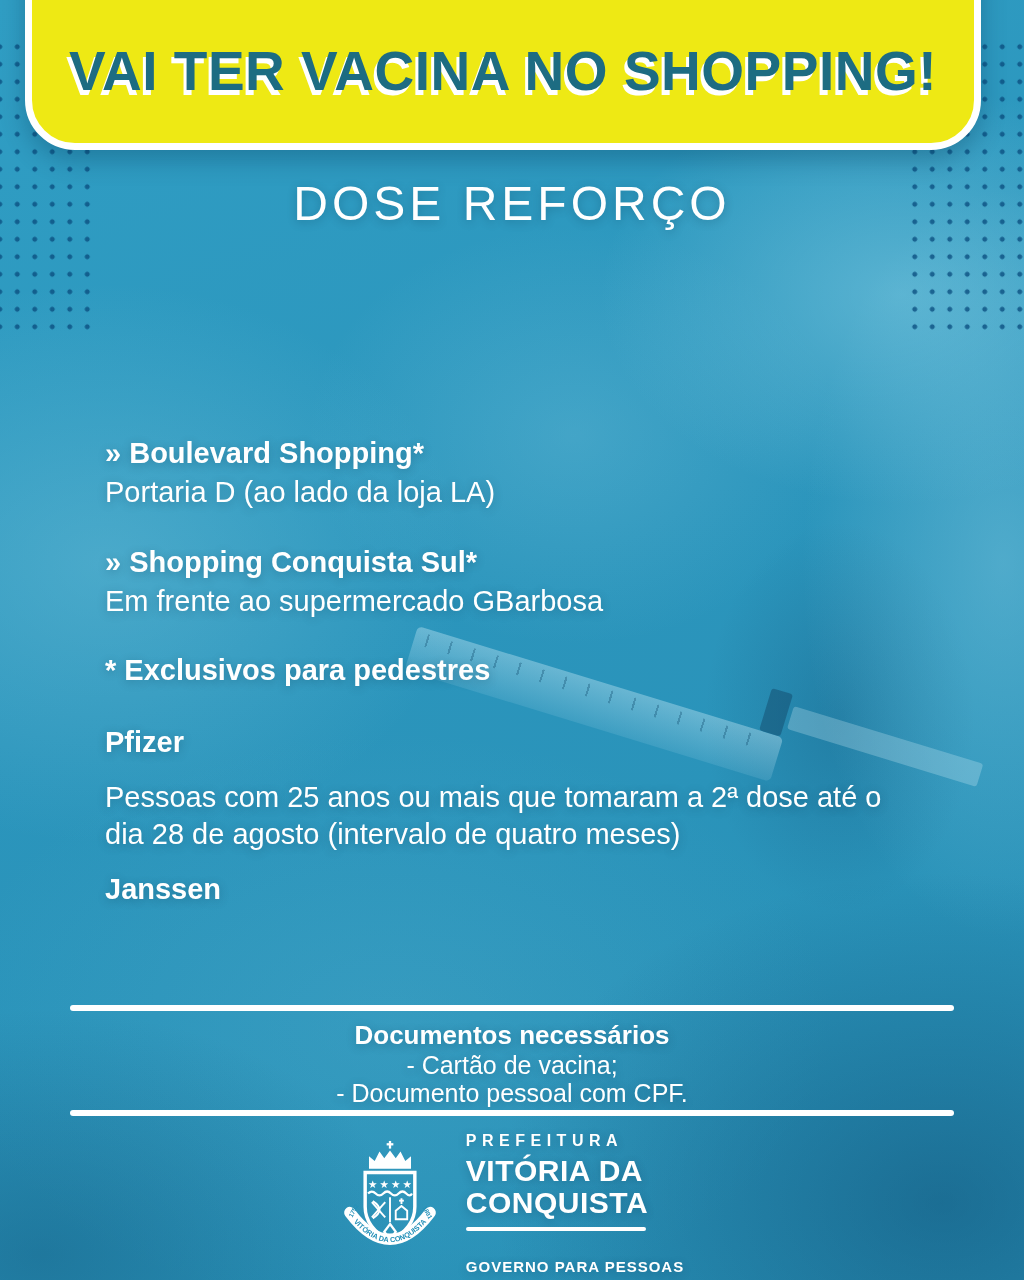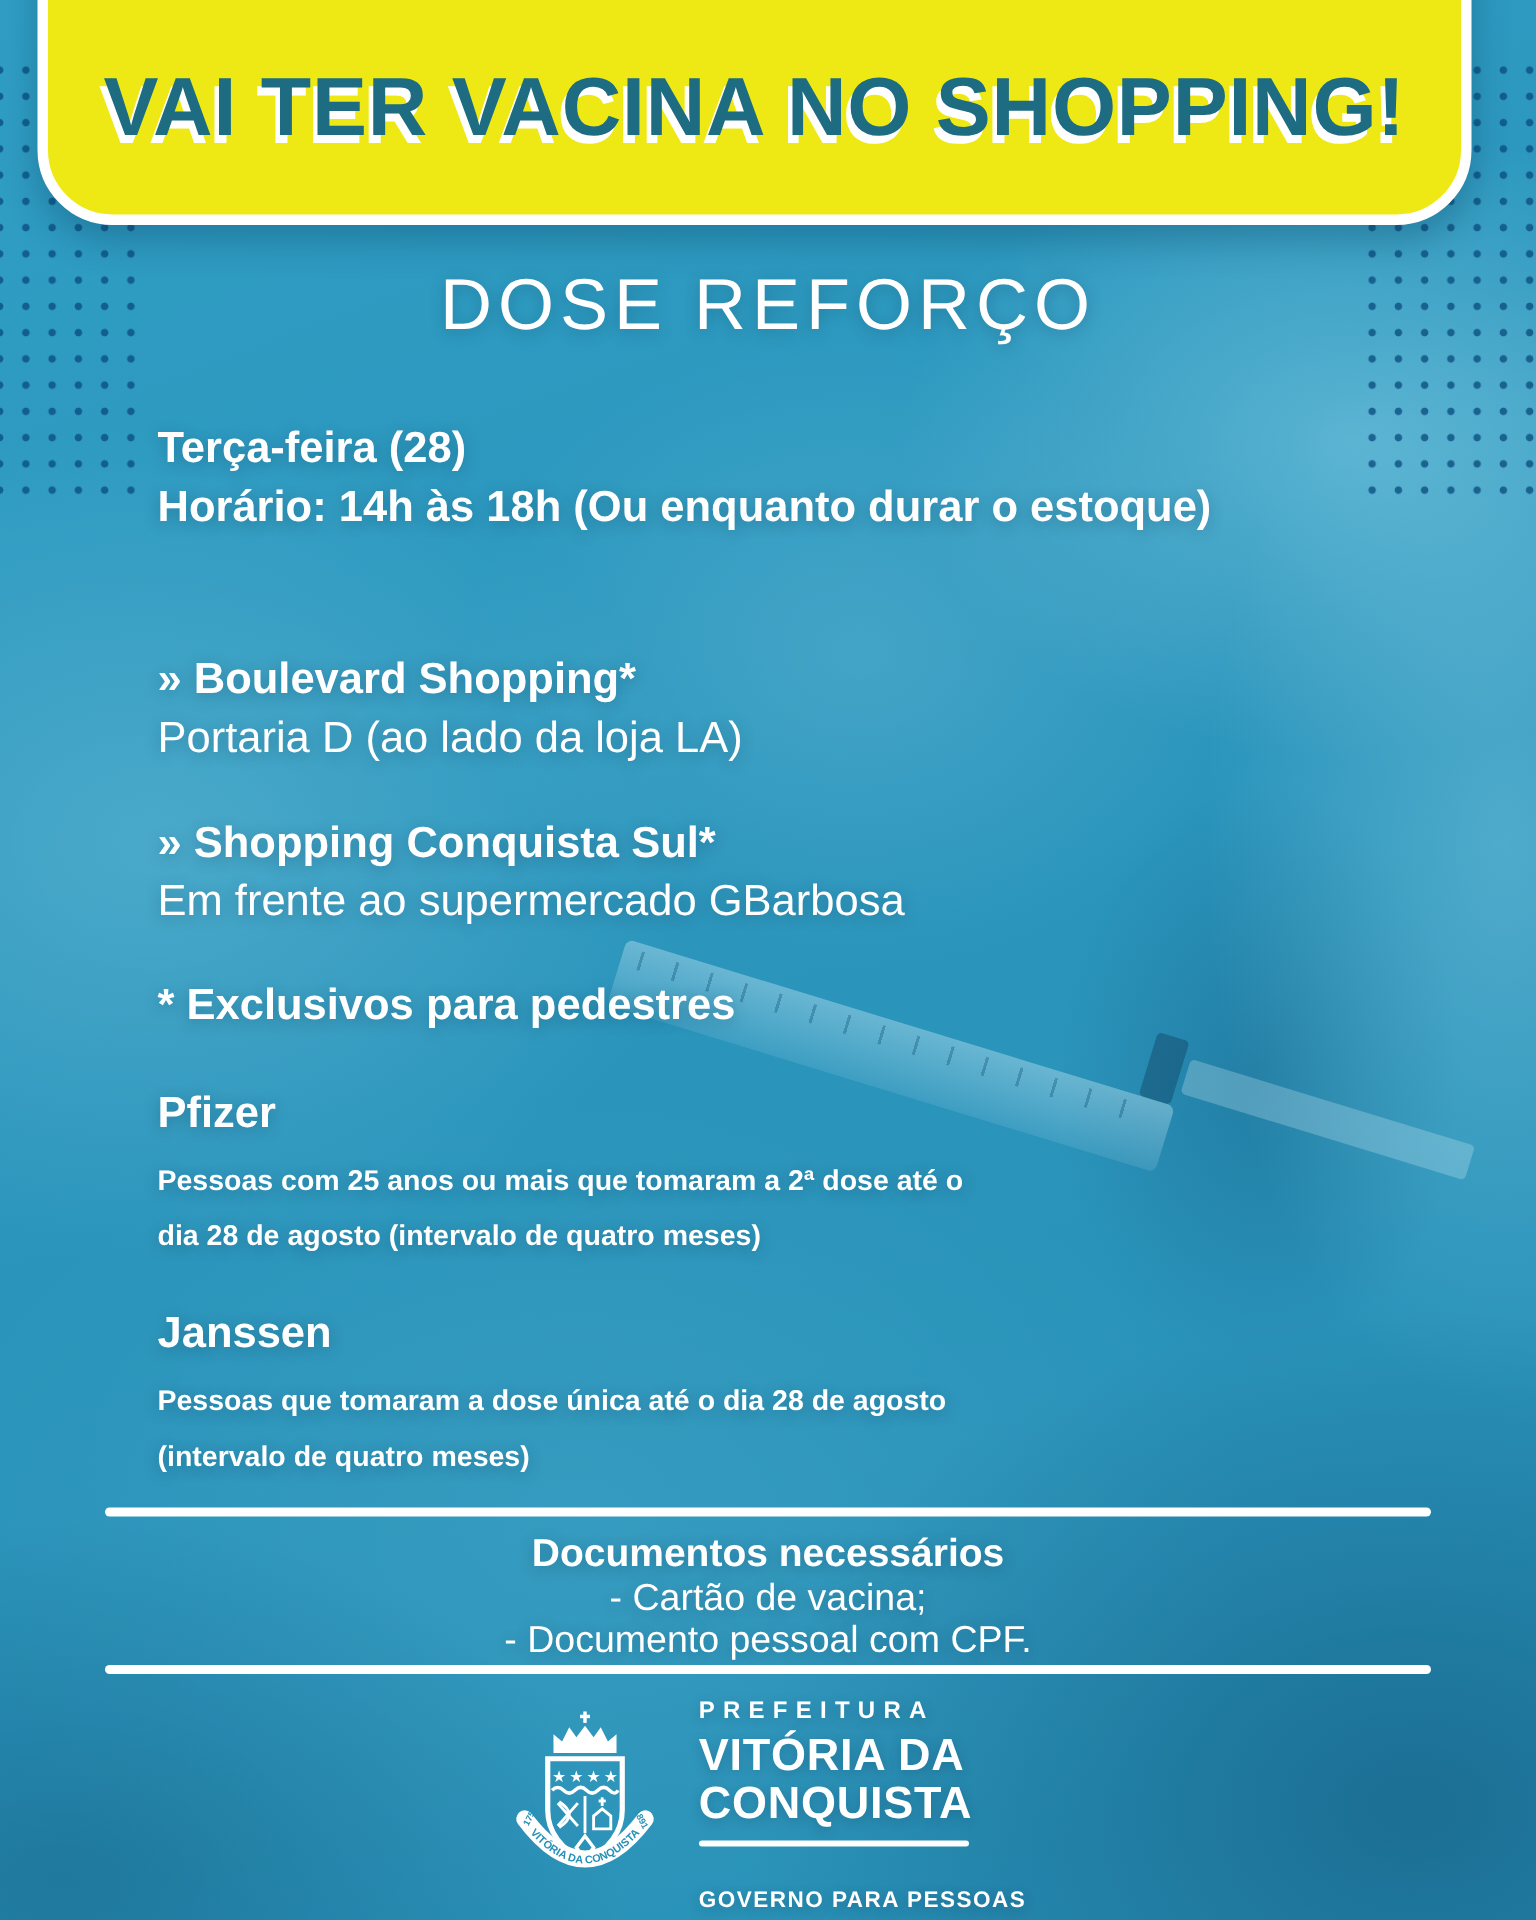--- a/index.html
+++ b/index.html
@@ -62,21 +62,21 @@
   }
   
   .wtxt{color:#ffffff;text-shadow:0 2px 10px rgba(0,45,70,.28);}
   .heading{
     position:absolute;top:176px;left:0;width:100%;text-align:center;z-index:2;
     font-size:48px;font-weight:normal;letter-spacing:4px;
   }
   .block{position:absolute;left:105px;z-index:2;font-size:29px;line-height:39px;}
   .bold{font-weight:bold;}
   .reg{font-weight:normal;}
-  .desc{white-space:pre-line;font-weight:bold;font-size:19px;line-height:37px;margin-top:7px;}
+  .desc{white-space:pre-line;font-weight:normal;font-size:29px;line-height:37px;margin-top:17px;}
   .divider{position:absolute;left:70px;width:884px;height:6px;background:#fff;border-radius:3px;z-index:2;}
   .docs{position:absolute;top:1019px;left:0;width:100%;text-align:center;z-index:2;}
   .docs-title{font-size:26px;font-weight:bold;line-height:32px;text-align:center;}
   .docs-item{font-size:25px;line-height:28px;}
   
   .footer{
     position:absolute;top:1132px;left:0;width:100%;z-index:2;
     display:flex;justify-content:center;align-items:center;gap:26px;
   }
   .crest{width:100px;height:128px;}
@@ -98,24 +98,20 @@
 
   <div class="dots dots-left"></div>
   <div class="dots dots-right"></div>
 
   <div class="banner">
     <div class="banner-title">VAI TER VACINA NO SHOPPING!</div>
   </div>
 
   <div class="heading wtxt">DOSE REFORÇO</div>
 
-  <div class="block wtxt" style="top:280px;">
-    <div class="bold">Terça-feira (28)</div>
-    <div class="bold">Horário: 14h às 18h (Ou enquanto durar o estoque)</div>
-  </div>
 
   <div class="block wtxt" style="top:434px;">
     <div class="bold">» Boulevard Shopping*</div>
     <div class="reg">Portaria D (ao lado da loja LA)</div>
   </div>
 
   <div class="block wtxt" style="top:543px;">
     <div class="bold">» Shopping Conquista Sul*</div>
     <div class="reg">Em frente ao supermercado GBarbosa</div>
   </div>
@@ -123,22 +119,20 @@
   <div class="block wtxt bold" style="top:651px;">* Exclusivos para pedestres</div>
 
   <div class="block wtxt" style="top:723px;">
     <div class="bold">Pfizer</div>
     <div class="desc">Pessoas com 25 anos ou mais que tomaram a 2ª dose até o
 dia 28 de agosto (intervalo de quatro meses)</div>
   </div>
 
   <div class="block wtxt" style="top:870px;">
     <div class="bold">Janssen</div>
-    <div class="desc">Pessoas que tomaram a dose única até o dia 28 de agosto
-(intervalo de quatro meses)</div>
   </div>
 
   <div class="divider" style="top:1005px;"></div>
 
   <div class="docs wtxt">
     <div class="docs-title">Documentos necessários</div>
     <div class="docs-item">- Cartão de vacina;</div>
     <div class="docs-item">- Documento pessoal com CPF.</div>
   </div>
 

